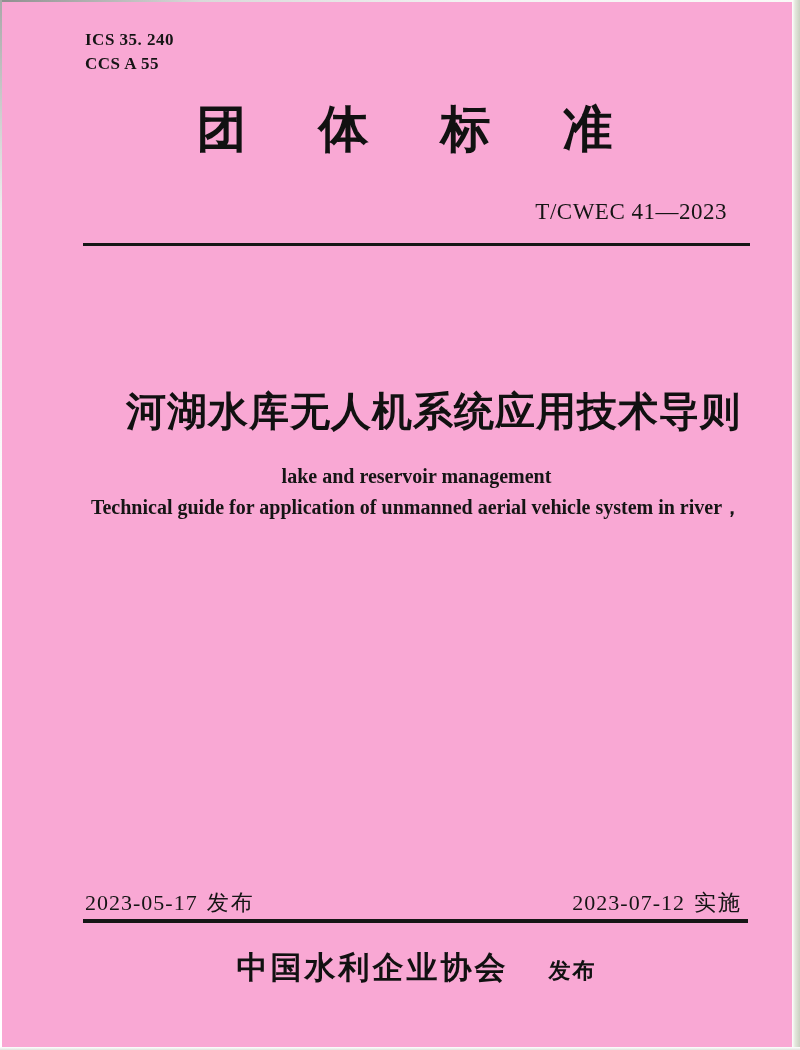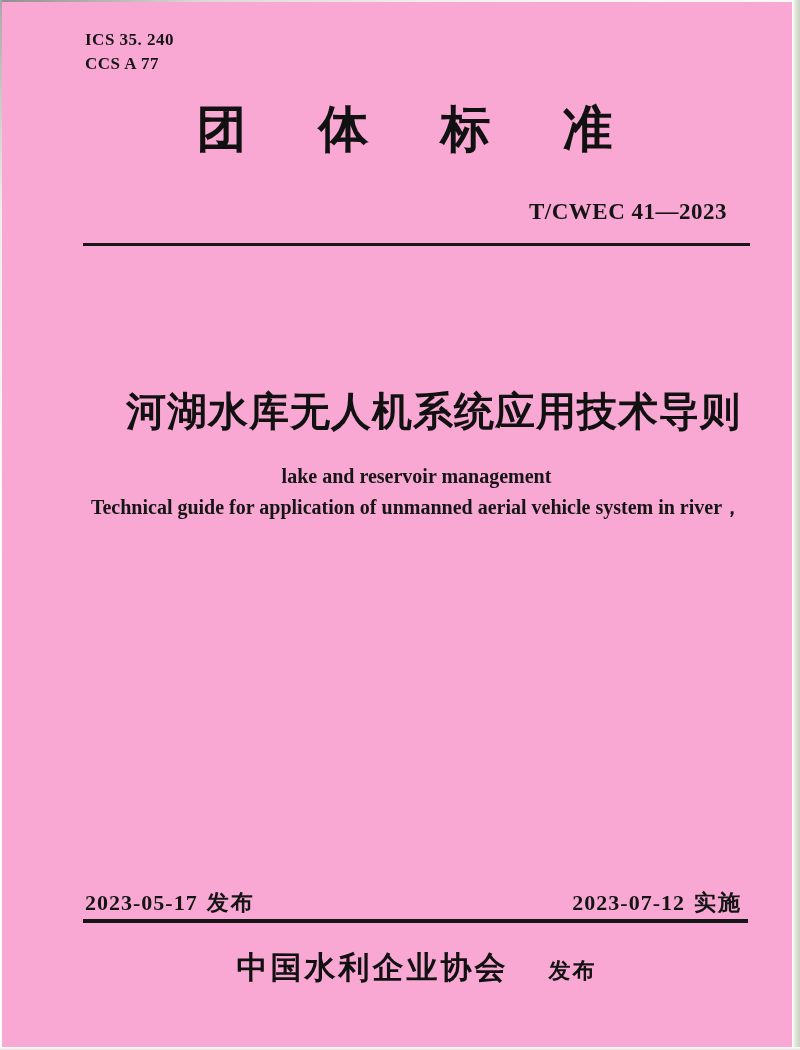--- a/index.html
+++ b/index.html
@@ -66,21 +66,21 @@
     font-size: 50px;
     line-height: 58px;
     color: #111;
   }
 
   .std-no {
     position: absolute;
     top: 199px;
     right: 23px;
     font-family: "Liberation Serif", "DejaVu Serif", serif;
-    font-weight: bold;
+    font-weight: normal;
     font-size: 23px;
     letter-spacing: 0.5px;
   }
 
   .rule-top {
     position: absolute;
     top: 243px;
     left: 0;
     width: 667px;
     height: 3px;
@@ -116,21 +116,21 @@
   }
 
   .dates {
     position: absolute;
     top: 888px;
     left: 2px;
     right: 8px;
     display: flex;
     justify-content: space-between;
     font-family: "Liberation Serif", "DejaVu Serif", serif;
-    font-weight: bold;
+    font-weight: normal;
     font-size: 22px;
     letter-spacing: 1px;
   }
   .date-label { margin-left: 9px; letter-spacing: 2px; }
 
   .rule-bottom {
     position: absolute;
     top: 919px;
     left: 0;
     width: 665px;
@@ -161,21 +161,21 @@
 
   <div class="edge-top"></div>
   <div class="edge-left"></div>
   <div class="edge-right"></div>
   <div class="edge-bottom"></div>
 
   <div class="content">
 
     <div class="ics-block">
       <div>ICS 35. 240</div>
-      <div>CCS A 77</div>
+      <div>CCS A 55</div>
     </div>
 
     <div class="doc-type">
       <span>团</span>
       <span>体</span>
       <span>标</span>
       <span>准</span>
     </div>
 
     <div class="std-no">T/CWEC 41—2023</div>

